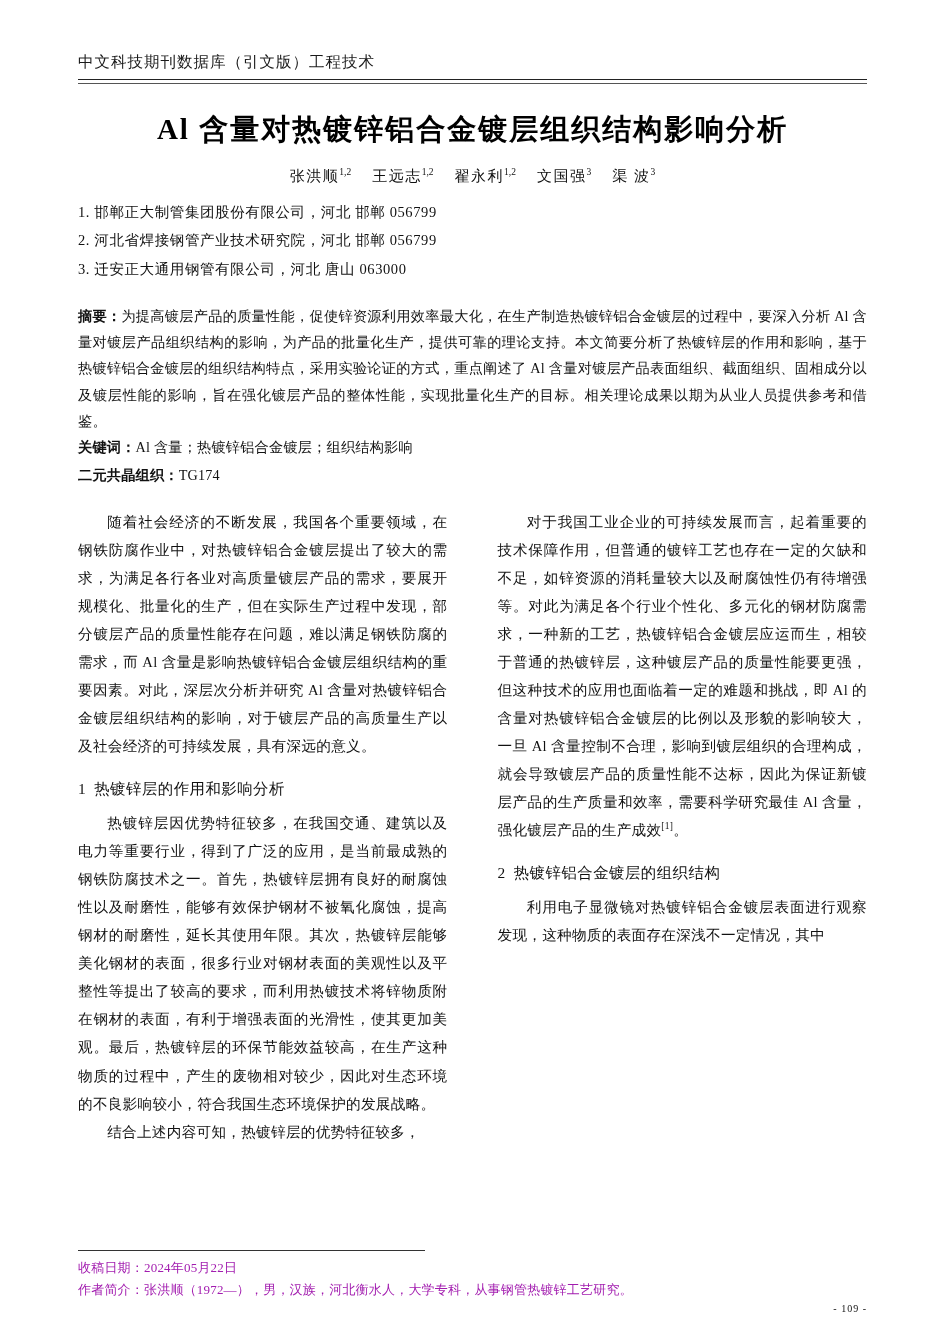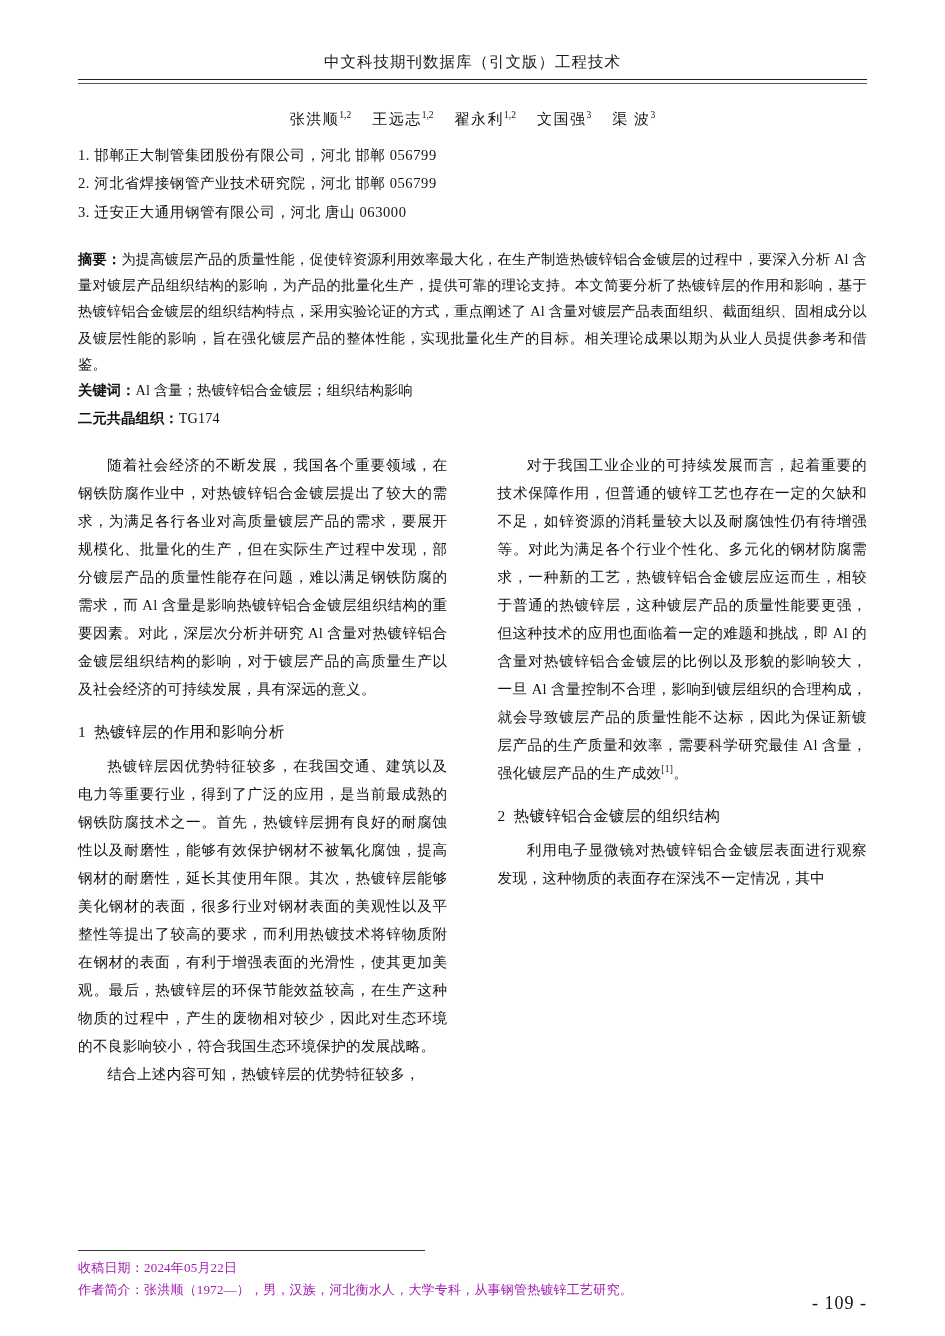--- a/index.html
+++ b/index.html
@@ -15,21 +15,21 @@
     position: relative;
     width: 945px;
     height: 1336px;
     margin: 0 auto;
     background: #fff;
     box-sizing: border-box;
     padding: 52px 78px 20px 78px;
   }
   
   .journal-header {
-    text-align: center;
+    text-align: left;
     font-size: 15.5px;
     letter-spacing: 1px;
     padding-bottom: 6px;
     color: #1a1a1a;
   }
   .header-rule {
     border-bottom: 1.6px solid #222;
     margin-bottom: 3px;
   }
   .header-rule2 {
@@ -126,34 +126,35 @@
   .footer-line {
     font-size: 13px;
     line-height: 1.75;
     letter-spacing: 0.2px;
     color: #a21caf;
   }
   .page-num {
     position: absolute;
     right: 78px;
     bottom: 22px;
-    font-size: 18px;
+    font-size: 10px;
     letter-spacing: 1px;
     margin-left: 34px;
   }
 </style>
 </head>
 <body>
 
 <div class="page">
 
   <div class="journal-header">中文科技期刊数据库（引文版）工程技术</div>
   <div class="header-rule"></div>
   <div class="header-rule2"></div>
 
+  <div class="paper-title">Al 含量对热镀锌铝合金镀层组织结构影响分析</div>
 
   <div class="authors">
     <span><span>张洪顺</span><sup>1,2</sup></span>&nbsp;&nbsp;&nbsp;
     <span><span>王远志</span><sup>1,2</sup></span>&nbsp;&nbsp;&nbsp;
     <span><span>翟永利</span><sup>1,2</sup></span>&nbsp;&nbsp;&nbsp;
     <span><span>文国强</span><sup>3</sup></span>&nbsp;&nbsp;&nbsp;
     <span><span>渠 波</span><sup>3</sup></span>
   </div>
 
   <div class="affil">1. 邯郸正大制管集团股份有限公司，河北 邯郸 056799</div>

